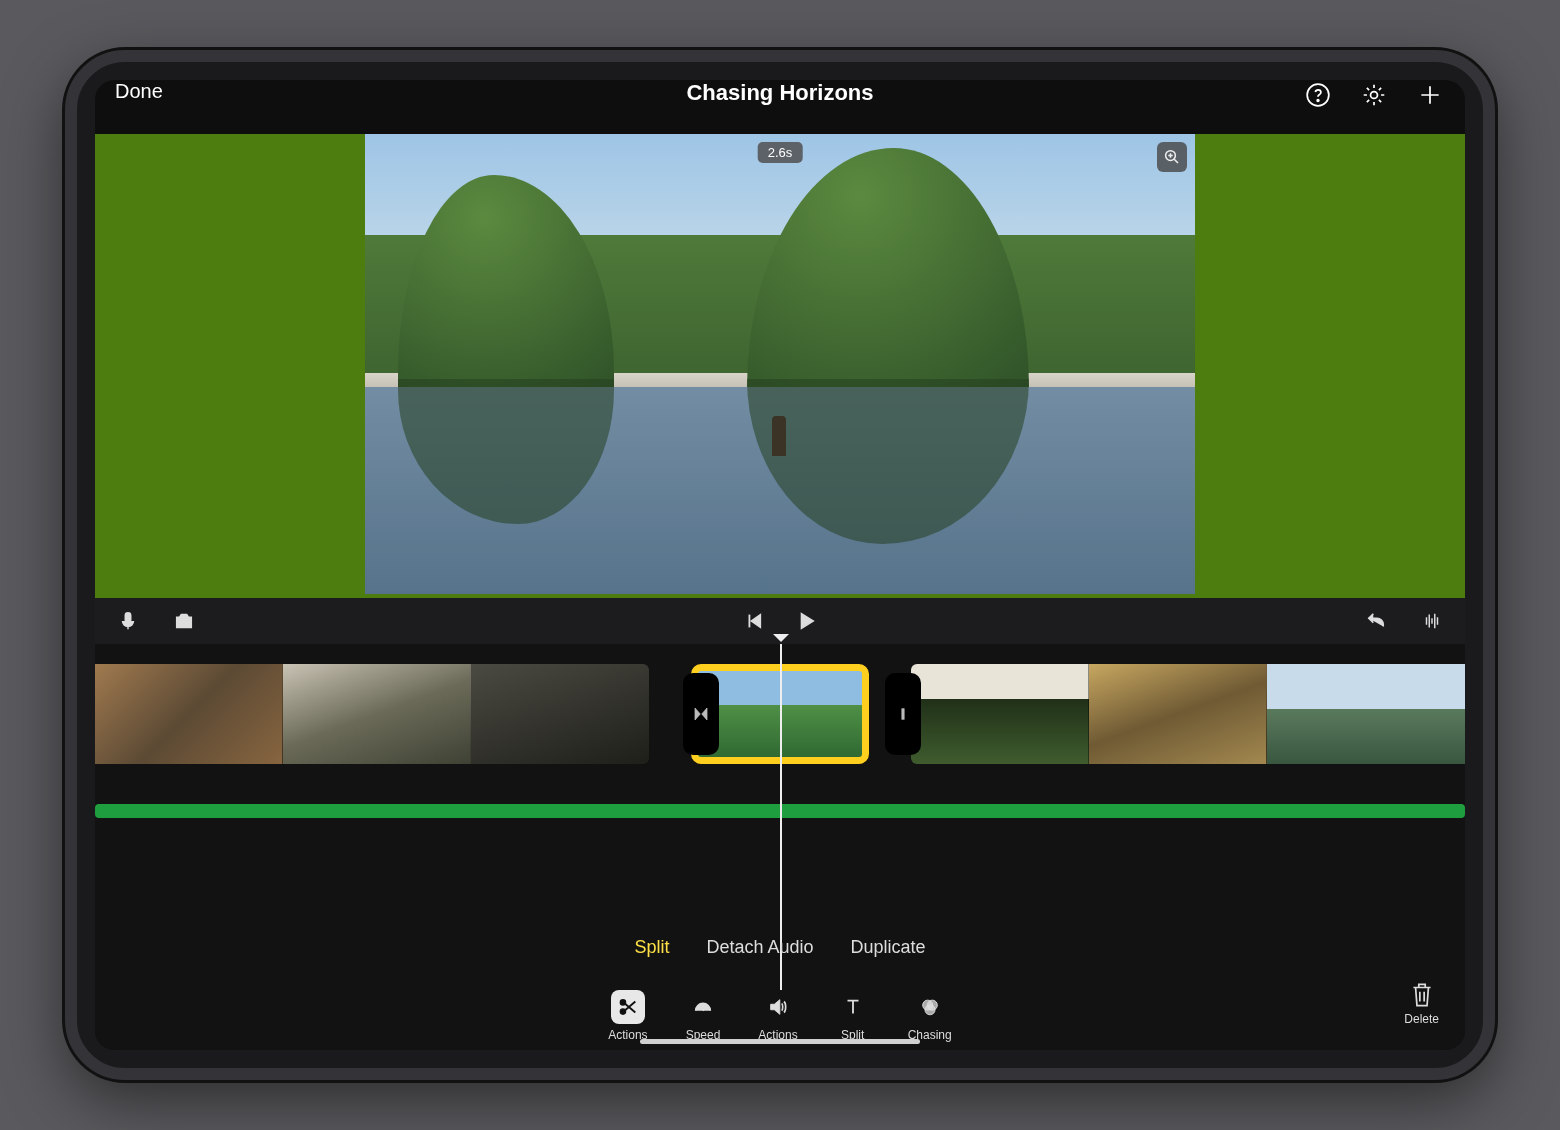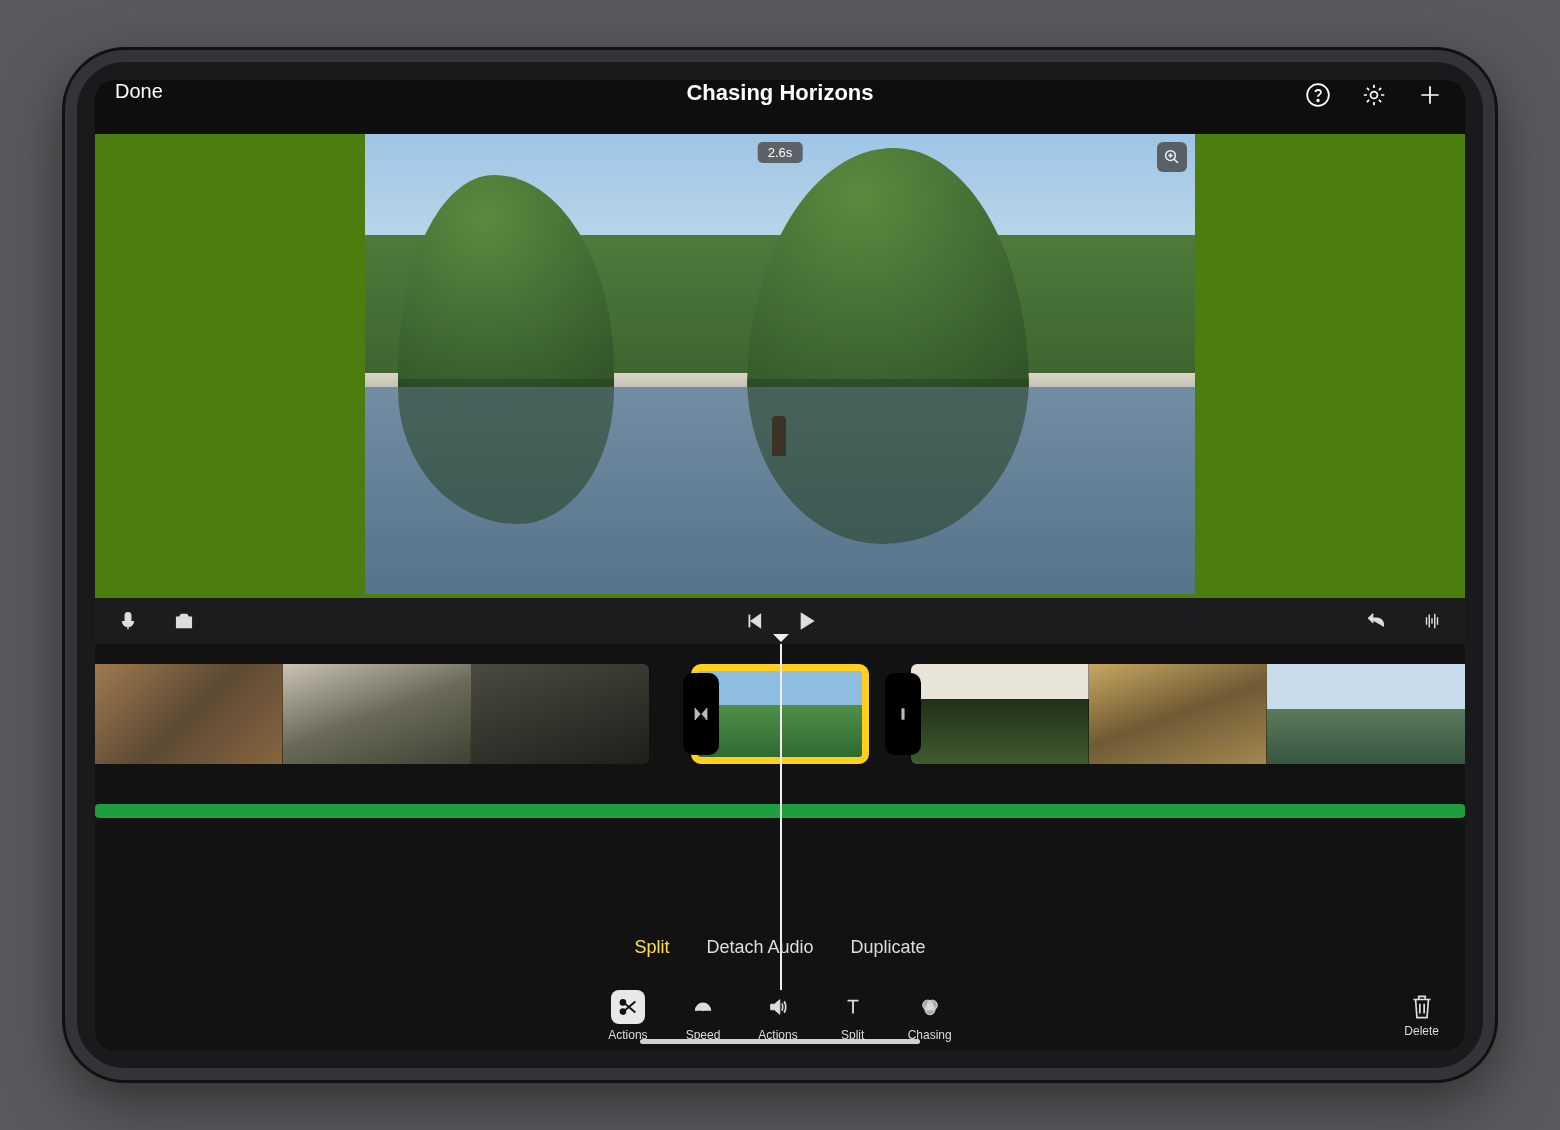--- a/index.html
+++ b/index.html
@@ -110,21 +110,21 @@
 
 .bottom-tools {
   position:absolute; bottom:0; left:0; right:0; height:84px;
   display:flex; justify-content:center; align-items:flex-start; padding-top:8px; gap:38px;
 }
 .tool { display:flex; flex-direction:column; align-items:center; gap:4px; color:#ddd; font-size:12px;margin-top:16px; }
 .tool .glyph { width:34px; height:34px; border-radius:8px; display:flex; align-items:center; justify-content:center; }
 .tool.active .glyph { background:#e8e8e8; color:#111; }
 .tool svg { width:22px; height:22px; stroke:currentColor; fill:currentColor; }
 
-.delete-tool { position:absolute; right:26px; bottom:12px; color:#ddd; text-align:left; font-size:12px; }
+.delete-tool { position:absolute; right:26px; bottom:24px; color:#ddd; text-align:left; font-size:12px; }
 .delete-tool svg { width:26px; height:30px; stroke:#ddd; fill:none; stroke-width:1.6; display:block; margin:0 auto 2px; }
 
 .home-indicator {
   position:absolute; bottom:6px; left:50%; transform:translateX(-50%);
   width:280px; height:5px; background:#d0d0d0; border-radius:3px;
 }
 
 
 .bg1{background:linear-gradient(135deg,#a07a4f,#5c4a34,#87653f);}
 .bg2{background:linear-gradient(160deg,#c9c3b4,#6b6a58,#3e4234);}

